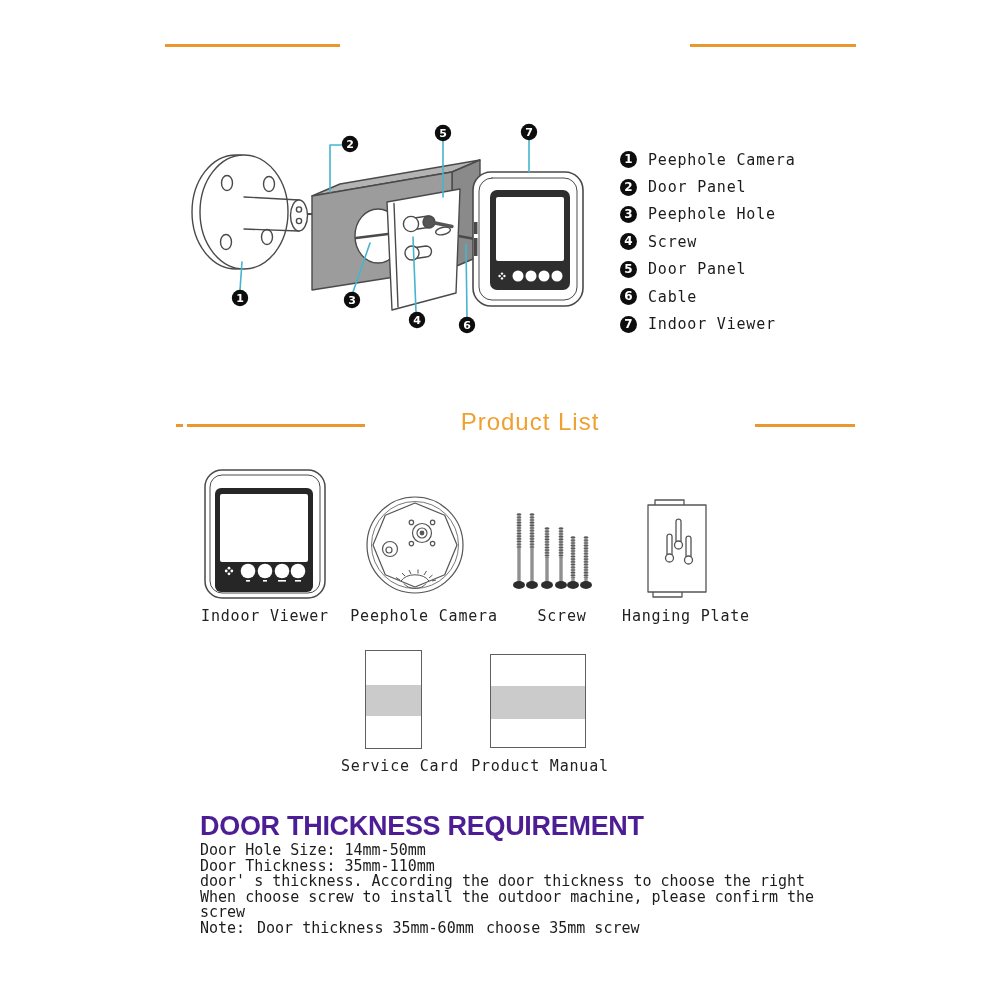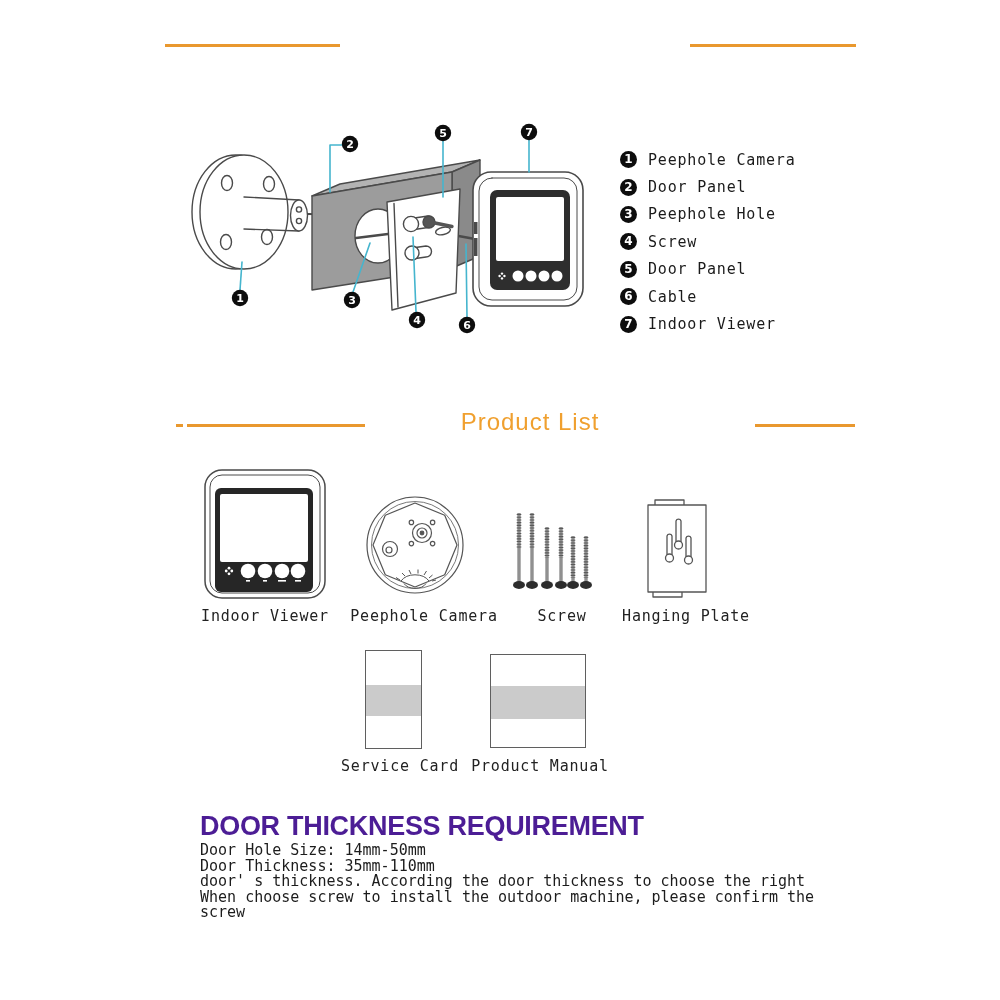--- a/index.html
+++ b/index.html
@@ -312,15 +312,20 @@
   <div class="prod-label" style="left:540px; top:757px;">Product Manual</div>
 
   <div id="dt-heading">DOOR THICKNESS REQUIREMENT</div>
 
   <div id="dt-body">
     <div class="dt-line">Door Hole Size: 14mm-50mm</div>
     <div class="dt-line">Door Thickness: 35mm-110mm</div>
     <div class="dt-line">door' s thickness. According the door thickness to choose the right</div>
     <div class="dt-line">When choose screw to install the outdoor machine, please confirm the</div>
     <div class="dt-line">screw</div>
+    <div class="note-row">
+      <span class="note-c1">Note:</span>
+      <span class="note-c2">Door thickness 35mm-60mm</span>
+      <span class="note-c3">choose 35mm screw</span>
+    </div>
   </div>
 
 </div>
 
 </body></html>

